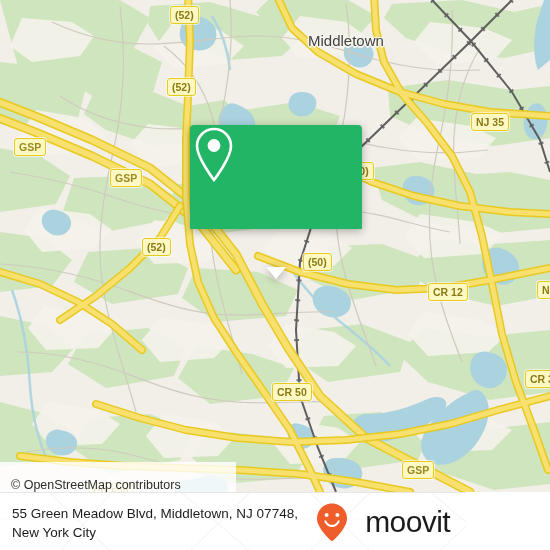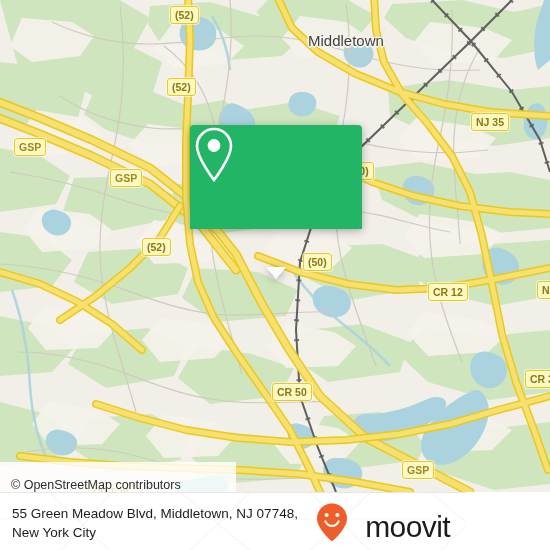--- a/index.html
+++ b/index.html
@@ -60,21 +60,21 @@
   .footer{
     position:absolute;left:0;top:492px;width:466px;height:58px;
     background:#ffffff;border-top:1px solid #e7e7e7;overflow:hidden;
   }
   .footer-wm{position:absolute;left:0;top:0;opacity:.45;}
   .footer-row{position:relative;display:flex;align-items:center;height:58px;padding:0 12px;box-sizing:border-box;}
   .addr{
     flex:1;font-size:13.5px;line-height:19px;color:#1c1c1c;
     max-width:390px;padding-top:1px;
   }
-  .brand{display:flex;align-items:flex-end;gap:16px;margin-left:auto;padding-right:4px;}
+  .brand{display:flex;align-items:center;gap:16px;margin-left:auto;padding-right:4px;}
   .brand-word{font-size:30px;color:#1b1b1b;letter-spacing:-.6px;line-height:1;font-weight:400;}
 </style>
 </head>
 <body>
 
 <div id="app">
 
   <div class="map">
     <svg width="550" height="492" viewBox="0 0 550 492">
       <rect x="0" y="0" width="550" height="492" fill="#f2efe9"></rect>

